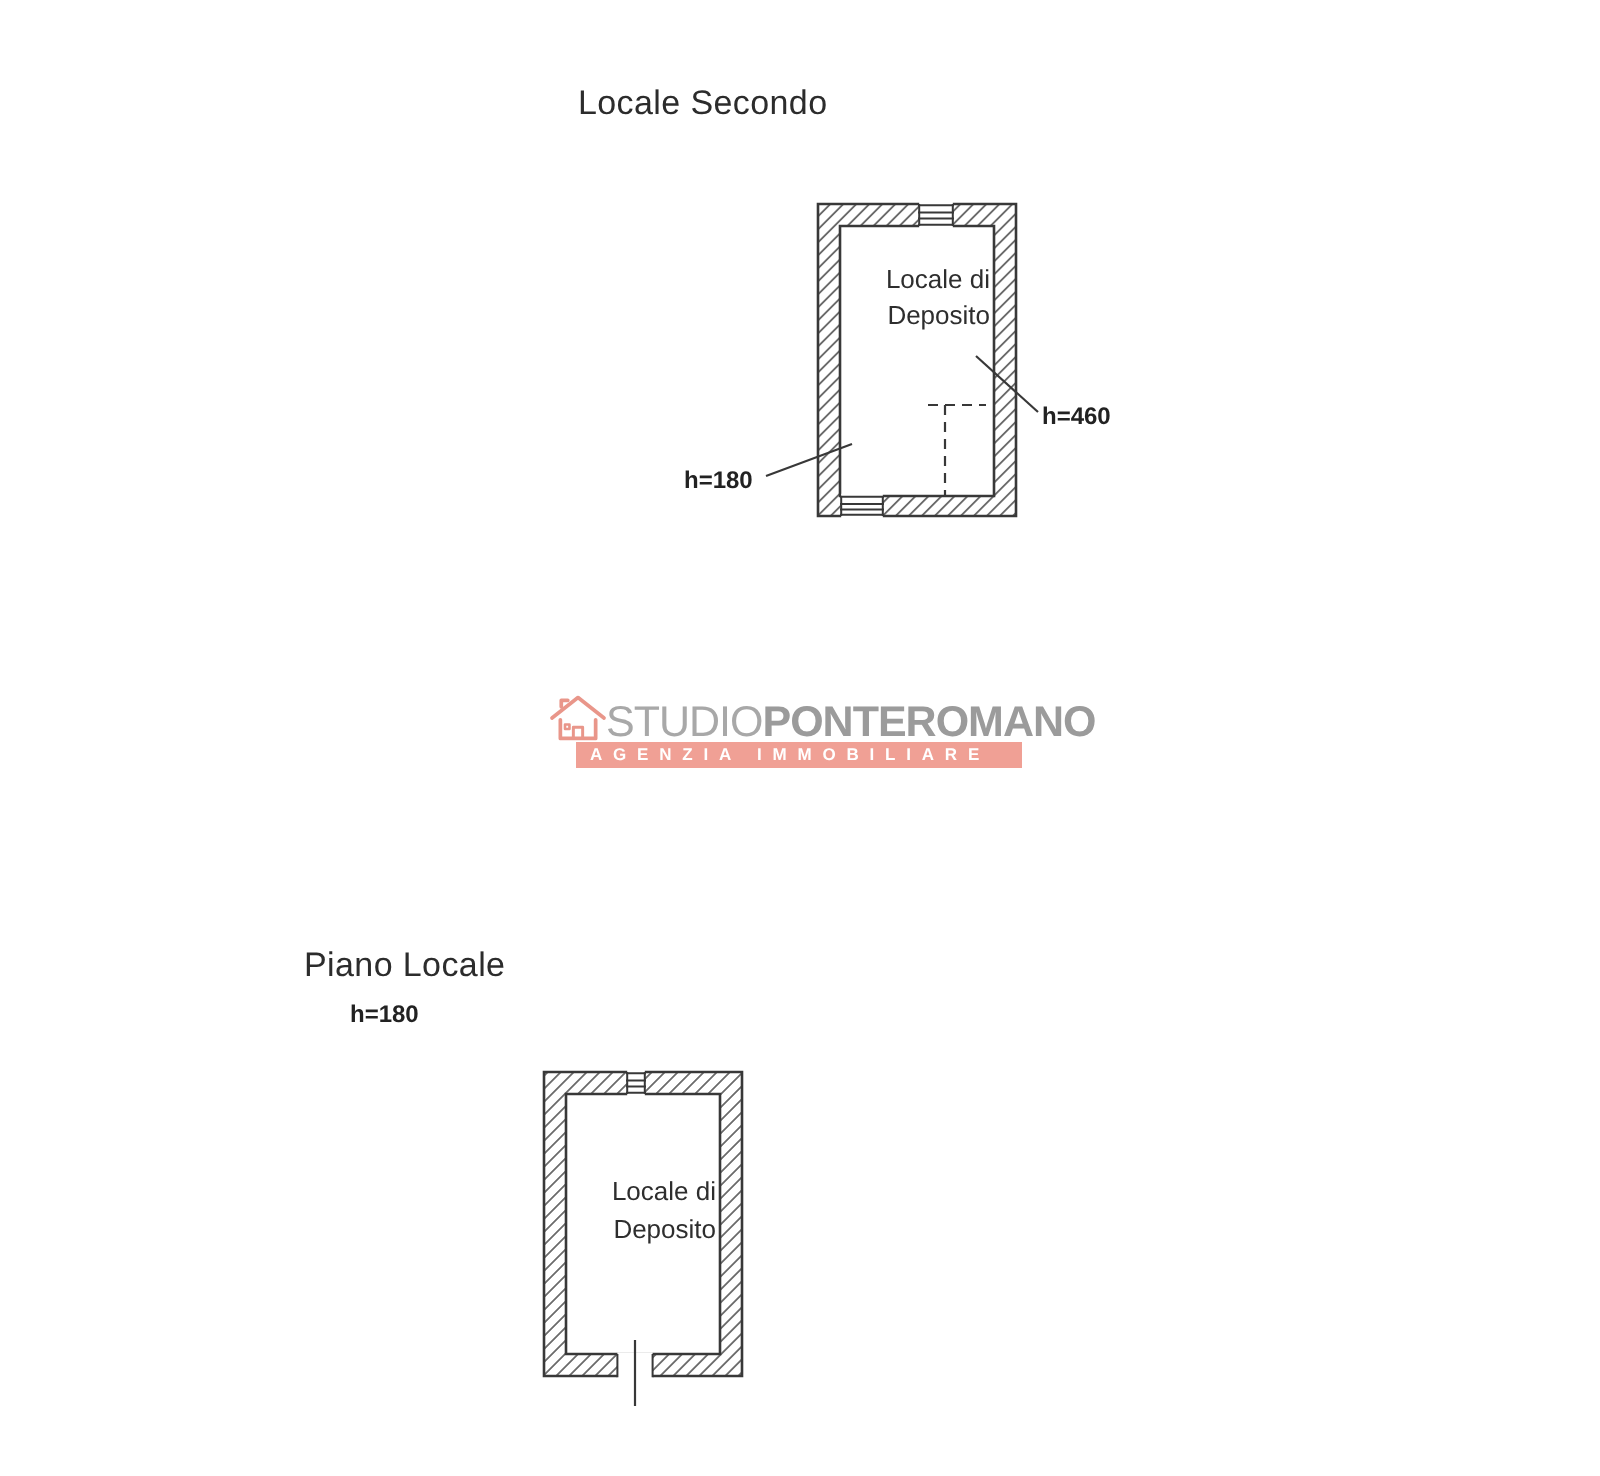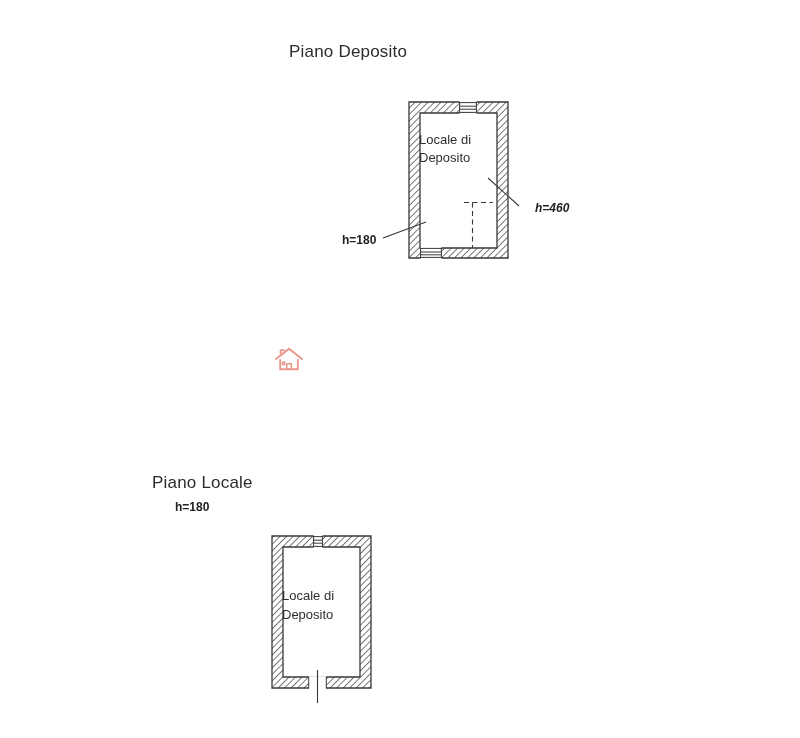--- a/index.html
+++ b/index.html
@@ -3,21 +3,21 @@
 <meta charset="utf-8">
 <style>
   html,body{margin:0;padding:0;background:#ffffff;}
   .canvas{
     position:relative;width:800px;height:738px;background:#ffffff;overflow:hidden;
     font-family:"Liberation Sans", sans-serif;
   }
   .drawing{position:absolute;left:0;top:0;}
   .t{position:absolute;color:#2c2c2c;white-space:nowrap;}
   .floor-title{font-size:17px;letter-spacing:0.2px;}
-  .room-label{font-size:13px;line-height:18px;text-align:left;color:#2e2e2e;}
+  .room-label{font-size:13px;line-height:18px;text-align:right;color:#2e2e2e;}
   .room-label.lower{line-height:19px;}
   .dim-label{font-size:12px;font-weight:700;color:#222;}
   .logo-icon{position:absolute;left:274px;top:346px;width:30px;height:26px;}
   .logo-text{
     position:absolute;left:303px;top:349px;font-size:21.5px;letter-spacing:-0.5px;
     white-space:nowrap;
   }
   .logo-text .light{color:#a8a8a8;font-weight:400;}
   .logo-text .bold{color:#9b9b9b;font-weight:700;}
   .logo-bar{
@@ -71,43 +71,47 @@
       </g>
 
       <g>
         <rect x="308.7" y="676.2" width="17.6" height="13.4" fill="#ffffff" stroke="none"></rect>
         <path d="M308.7,677v11.6 M326.3,677v11.6" stroke-width="1"></path>
         <path d="M317.5,670 V703" stroke-width="1.1"></path>
       </g>
     </g>
   </svg>
 
-  <div class="t floor-title" style="left:289px;top:42px;">Piano Deposito</div>
+  <div class="t floor-title" style="left:289px;top:42px;">Locale Secondo</div>
 
   <div class="t room-label" style="left:419px;top:131px;width:76px;">
     <div>Locale di</div>
     <div>Deposito</div>
   </div>
 
   <div class="t dim-label" style="left:342px;top:233px;">h=180</div>
 
-  <div class="t dim-label" style="left:535px;top:201px;font-style:italic;">h=460</div>
+  <div class="t dim-label" style="left:521px;top:201px;">h=460</div>
 
   <div class="t floor-title" style="left:152px;top:473px;">Piano Locale</div>
 
   <div class="t dim-label" style="left:175px;top:500px;">h=180</div>
 
   <div class="t room-label lower" style="left:282px;top:586px;width:76px;">
     <div>Locale di</div>
     <div>Deposito</div>
   </div>
 
   <svg class="logo-icon" viewBox="0 0 32 28" fill="none" stroke="#e9968a" stroke-width="2" stroke-linecap="round" stroke-linejoin="round">
     <path d="M2,14 L16,3 L30,14"></path>
     <path d="M7,8 V4.5 H10.5"></path>
     <path d="M6.5,15 V25 H25.5 V15"></path>
     <rect x="13.5" y="19" width="5" height="6" stroke-width="1.6"></rect>
     <rect x="9" y="17.5" width="2.4" height="2.4" stroke-width="1.4"></rect>
   </svg>
 
+  <div class="logo-text">
+    <span class="light">STUDIO</span><span class="bold">PONTEROMANO</span>
+  </div>
 
+  <div class="logo-bar">AGENZIA IMMOBILIARE</div>
 
 </div>
 
 </body></html>

